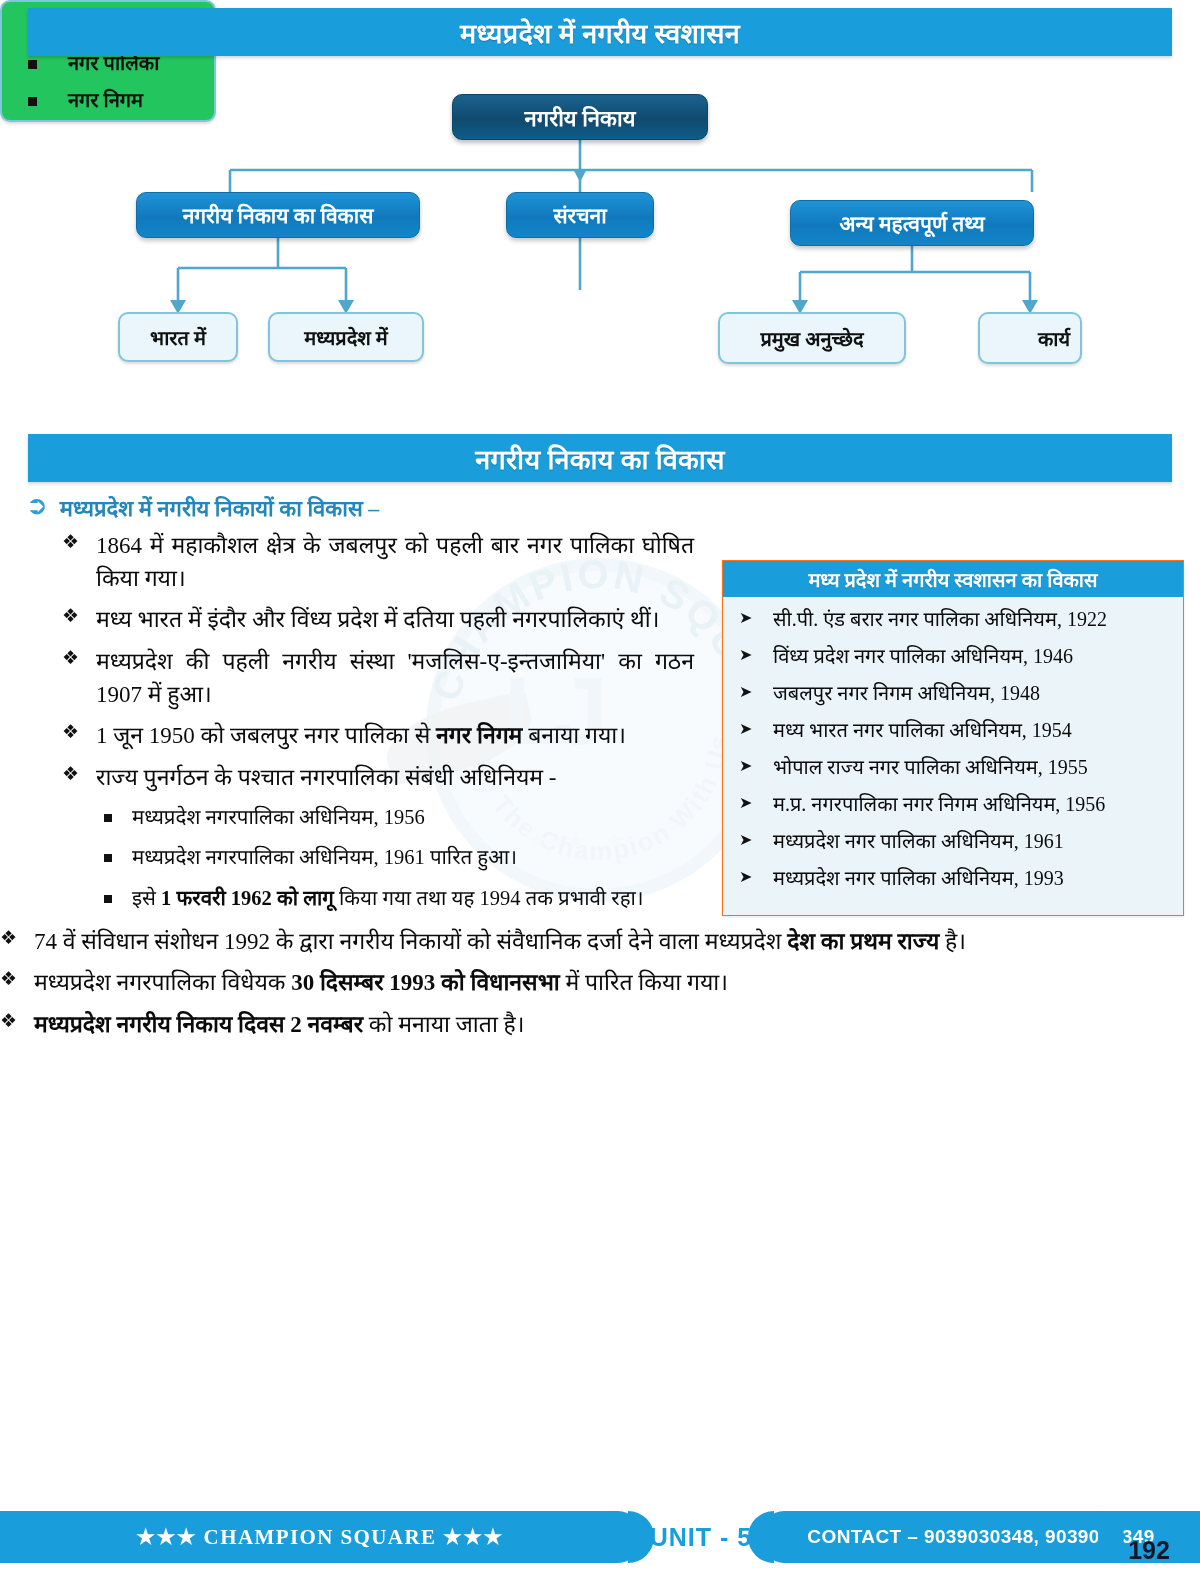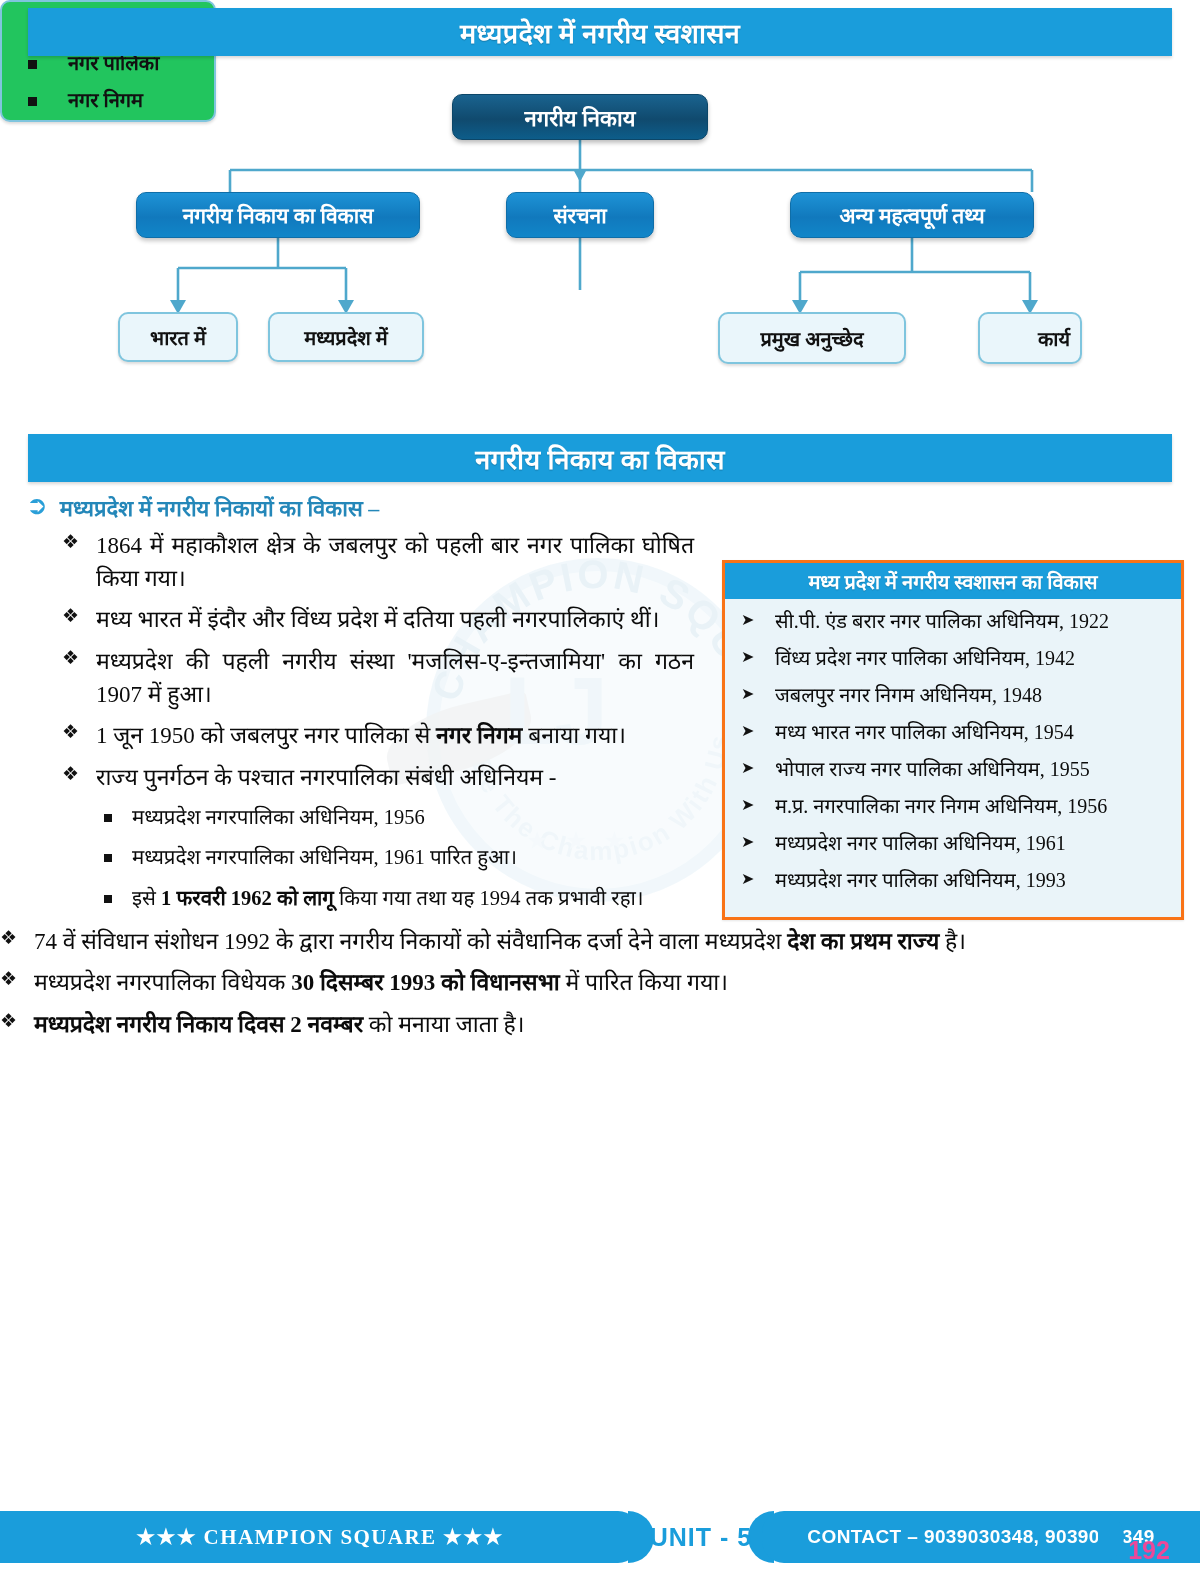--- a/index.html
+++ b/index.html
@@ -91,21 +91,21 @@
   }
   .node-light{
     background:#eaf6fb; color:#111111; font-size:20px;
     border:2px solid #7fc5de;
     box-shadow:0 2px 3px rgba(0,0,0,.14);
   }
 
   #n-root     { left:452px; top:94px;  width:256px; height:46px; }
   #n-vikas    { left:136px; top:192px; width:284px; height:46px; }
   #n-sanrach  { left:506px; top:192px; width:148px; height:46px; }
-  #n-anya     { left:790px; top:192px; width:244px; height:46px;border-radius:11px; }
+  #n-anya     { left:790px; top:200px; width:244px; height:46px; }
 
   #n-bharat   { left:118px; top:312px; width:120px; height:50px; }
   #n-mp       { left:268px; top:312px; width:156px; height:50px; }
   #n-pramukh  { left:718px; top:312px; width:188px; height:52px; }
   #n-karya    { left:978px; top:312px; width:104px; height:52px;padding-left:48px; }
 
   #n-struct{
     left:470px; top:290px; width:216px; height:122px;
     background:#22c55e; border:2px solid #7fc5de; border-radius:10px;
     box-shadow:0 2px 3px rgba(0,0,0,.14);
@@ -167,21 +167,21 @@
   }
 
   b{ font-weight:bold; }
 
   .wide{ padding-left:62px; padding-right:28px; width:1172px; }
   .wide li{ font-size:19.5px; }
 
   
   .facts{
     position:absolute; left:722px; top:560px; width:462px;
-    border:3px solid #f97316;
+    border:1px solid #f97316;
     background:#eaf4f9;
     z-index:2;
     box-shadow:0 1px 2px rgba(0,0,0,.10);
   }
   .facts-head{
     background:#1a9ddb; height:36px;
     display:flex; align-items:center; justify-content:center;
   }
   .facts-head span{
     color:#ffffff; font-size:20px; font-weight:bold;
@@ -218,21 +218,21 @@
   }
   .f-mid-txt{
     color:#1a9ddb; font-size:25px; font-weight:bold; letter-spacing:1px;
     font-family:"Liberation Sans", sans-serif;
   }
   .f-right-txt{
     color:#ffffff; font-size:19px; font-weight:bold; letter-spacing:.4px;
     font-family:"Liberation Sans", sans-serif;
   }
   .f-page-txt{
-    color:#ec4899; font-size:25px; font-weight:bold;
+    color:#0f172a; font-size:25px; font-weight:bold;
     font-family:"Liberation Sans", sans-serif;
     margin-top:26px;
   }
   #f-mid::before, #f-mid::after{
     content:""; position:absolute; top:0; width:26px; height:52px;
     background:#1a9ddb;
   }
   #f-mid::before{ left:0; border-radius:0 26px 26px 0; }
   #f-mid::after { right:0; border-radius:26px 0 0 26px; }
   #f-page::before{
@@ -340,21 +340,21 @@
 <div class="titlebar" id="title-section">
   <span>नगरीय निकाय का विकास</span>
 </div>
 
 <div class="facts">
   <div class="facts-head">
     <span>मध्य प्रदेश में नगरीय स्वशासन का विकास</span>
   </div>
   <ul>
     <li><span>सी.पी. एंड बरार नगर पालिका अधिनियम, 1922</span></li>
-    <li><span>विंध्य प्रदेश नगर पालिका अधिनियम, 1942</span></li>
+    <li><span>विंध्य प्रदेश नगर पालिका अधिनियम, 1946</span></li>
     <li><span>जबलपुर नगर निगम अधिनियम, 1948</span></li>
     <li><span>मध्य भारत नगर पालिका अधिनियम, 1954</span></li>
     <li><span>भोपाल राज्य नगर पालिका अधिनियम, 1955</span></li>
     <li><span>म.प्र. नगरपालिका नगर निगम अधिनियम, 1956</span></li>
     <li><span>मध्यप्रदेश नगर पालिका अधिनियम, 1961</span></li>
     <li><span>मध्यप्रदेश नगर पालिका अधिनियम, 1993</span></li>
   </ul>
 </div>
 
 <div class="content">

